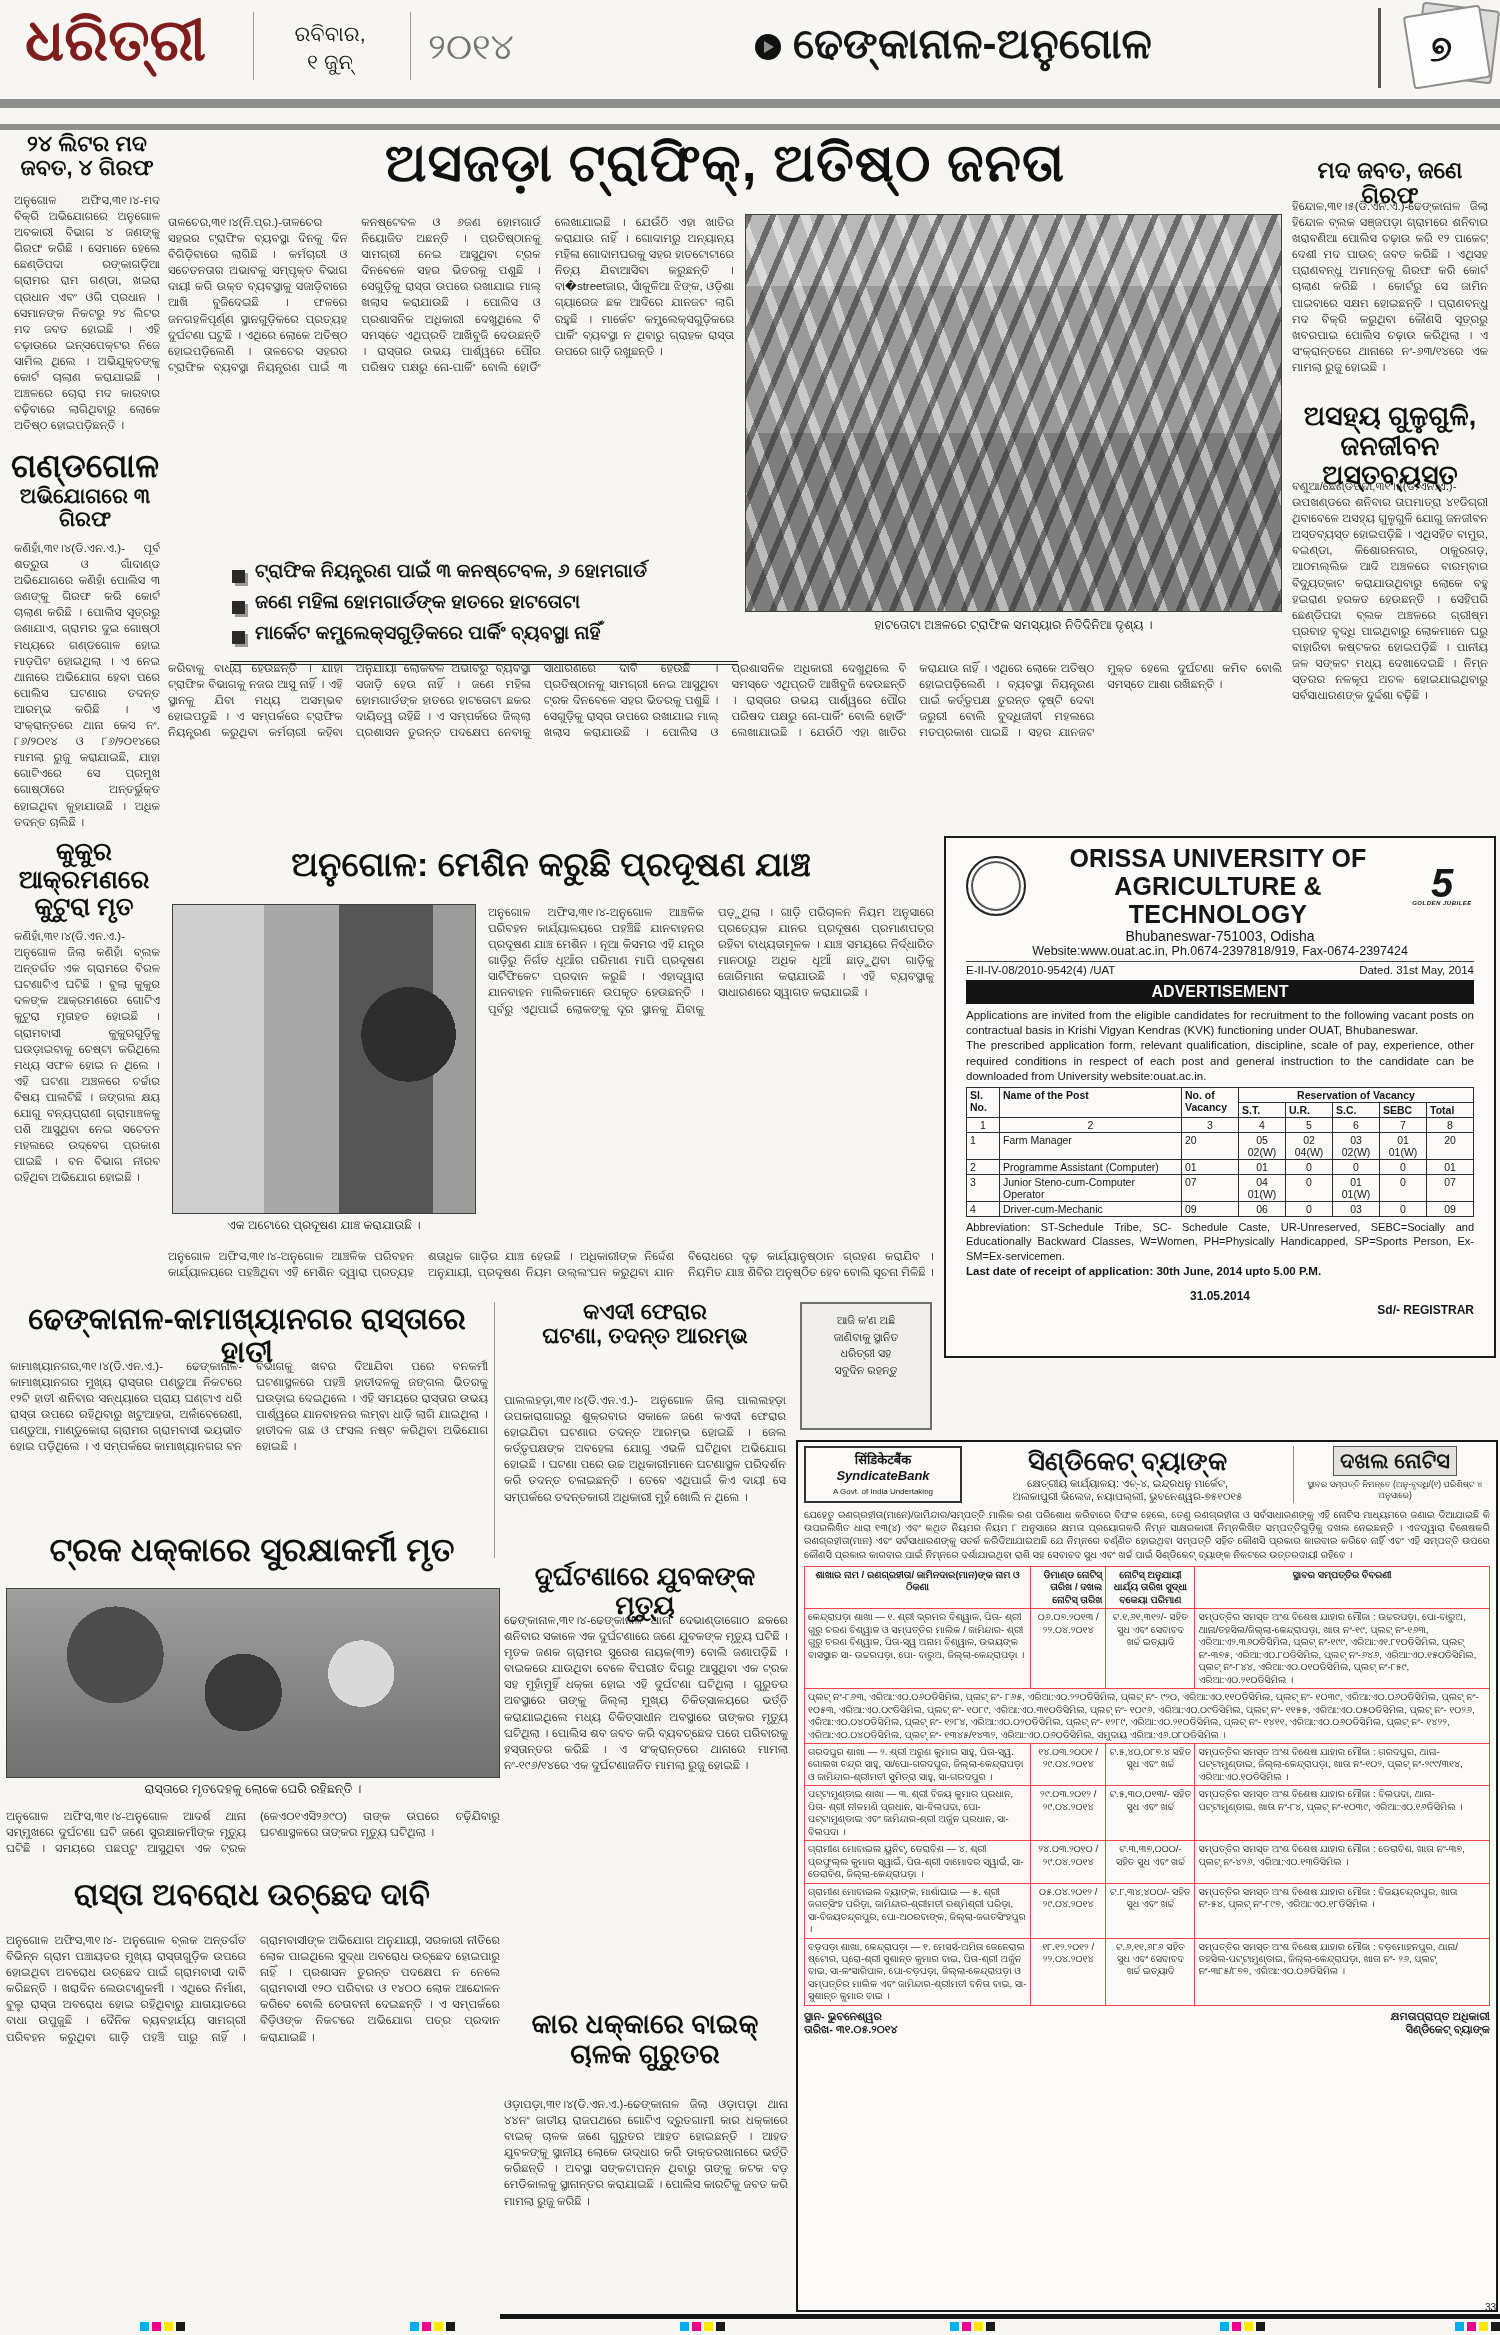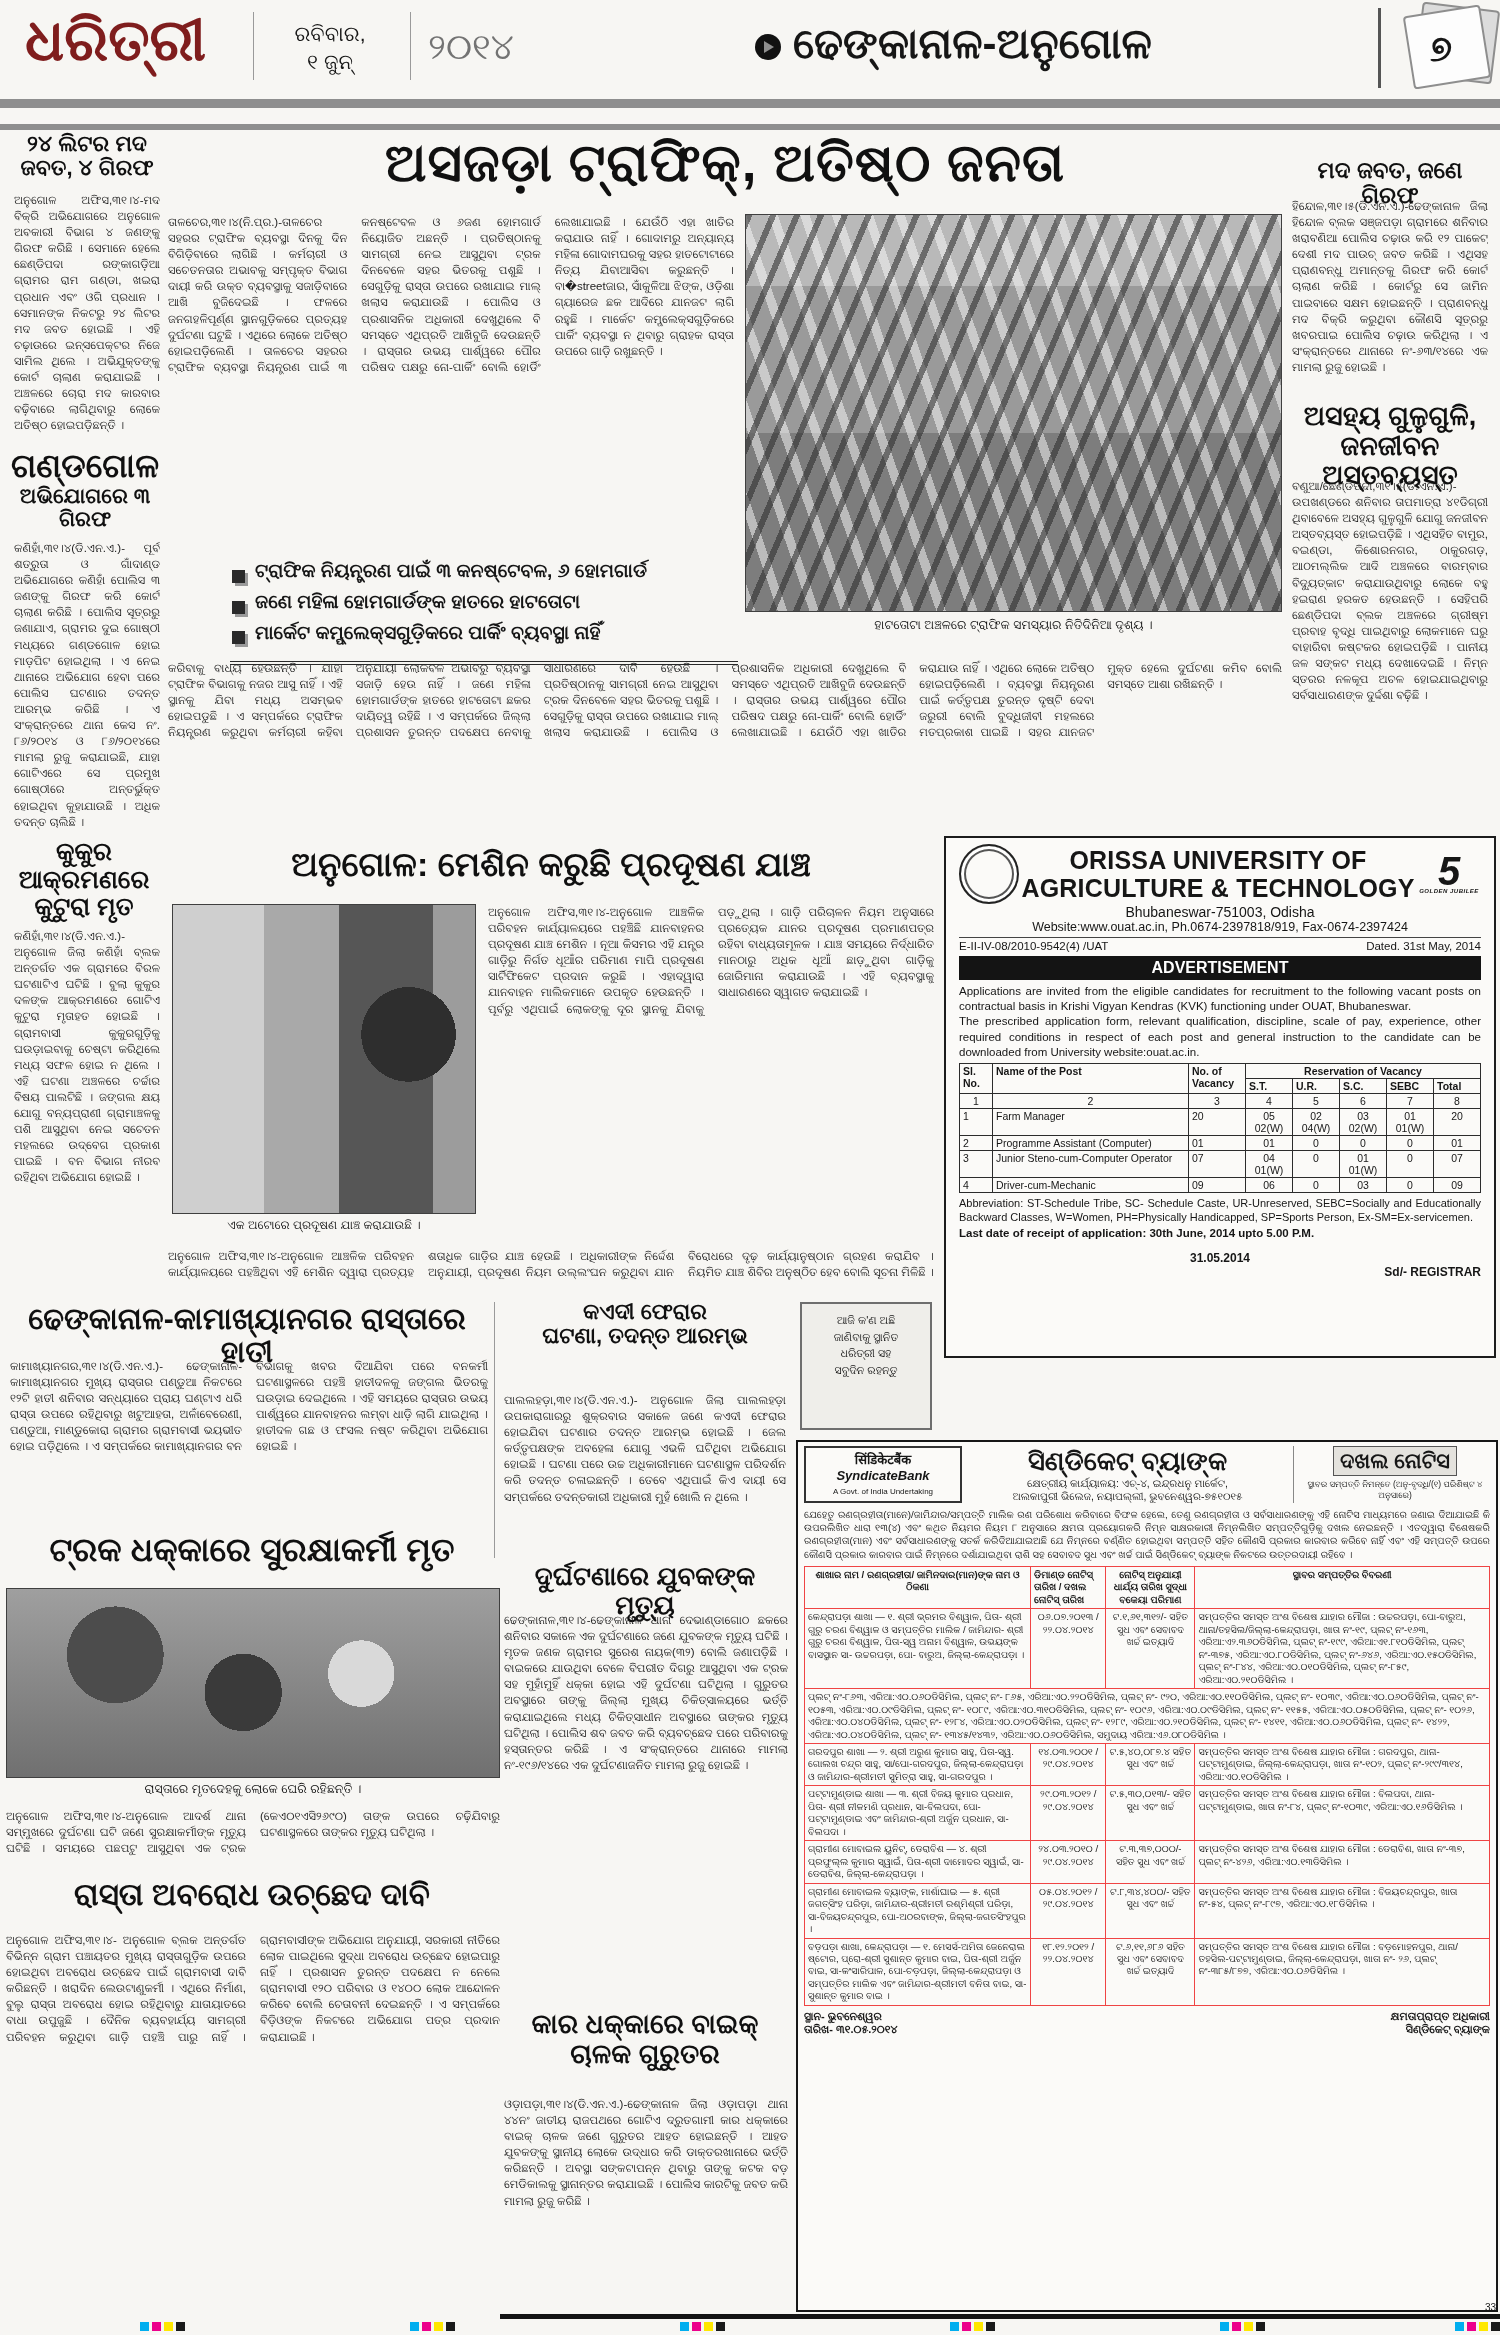--- a/index.html
+++ b/index.html
@@ -26,21 +26,21 @@
   #photo-crowd{background:
      radial-gradient(circle at 22% 35%,#4c4c4c 0 12%,rgba(0,0,0,0) 12%),
      radial-gradient(circle at 48% 55%,#3a3a3a 0 14%,rgba(0,0,0,0) 14%),
      radial-gradient(circle at 72% 45%,#d9d9d9 0 9%,rgba(0,0,0,0) 9%),
      linear-gradient(180deg,#9f9f9f,#707070);}
   .bullet-row{display:flex;align-items:flex-end;margin:7px 0;}
   .sqico{width:13px;height:13px;background:#2a2a2a;box-shadow:3px 3px 0 #9a9a9a;margin:4px 10px 0 2px;flex:0 0 13px;}
   .bullets{border-bottom:4px double #2a2a2a;padding-bottom:10px;}
   .btxt{font-size:19px;font-weight:bold;line-height:1.25;}
   
-  .adbox{border:2px solid #1c1c1c;background:#fbfaf8;box-sizing:border-box;padding:6px 13px;}
+  .adbox{border:2px solid #1c1c1c;background:#fbfaf8;box-sizing:border-box;padding:6px 20px;}
   .adbox .ttl{font-weight:bold;text-align:center;font-size:25px;line-height:1.12;letter-spacing:.2px;}
   .adhead{display:flex;align-items:center;}
   .seal{width:56px;height:56px;border:2px solid #222;border-radius:50%;box-shadow:inset 0 0 0 3px #fff,inset 0 0 0 5px #555;flex:0 0 56px;}
   .jub{font-weight:bold;font-style:italic;font-size:40px;line-height:.9;text-align:center;width:64px;}
   .jub small{display:block;font-size:6px;letter-spacing:.5px;}
   .advbar{background:#141414;color:#fff;font-weight:bold;text-align:center;font-size:16px;padding:3px 0;margin:4px 0;}
   .adp{font-size:11.5px;text-align:justify;line-height:1.32;}
   table{border-collapse:collapse;width:100%;}
   .adtbl td,.adtbl th{border:1px solid #2c2c2c;font-size:10.5px;padding:1px 3px;vertical-align:top;}
   .adtbl th{text-align:left;}
@@ -298,21 +298,21 @@
       <div class="daknotice">
         <span class="big">ଦଖଲ ନୋଟିସ</span>
         <span class="sm">ସ୍ଥାବର ସମ୍ପତ୍ତି ନିମନ୍ତେ (ଅନୁ-ବୃଦ୍ଧି/(୧) ପରିଶିଷ୍ଟ ୪ ଅନୁସାରେ)</span>
       </div>
     </div>
     <div class="bankpara">ଯେହେତୁ ରଣଗ୍ରହୀତା(ମାନେ)/ଜାମିନ୍ଦାର/ସମ୍ପତ୍ତି ମାଲିକ ରଣ ପରିଶୋଧ କରିବାରେ ବିଫଳ ହେଲେ, ତେଣୁ ରଣଗ୍ରହୀତା ଓ ସର୍ବସାଧାରଣଙ୍କୁ ଏହି ନୋଟିସ ମାଧ୍ୟମରେ ଜଣାଇ ଦିଆଯାଇଛି କି ଉପରଲିଖିତ ଧାରା ୧୩(୪) ଏବଂ କଥିତ ନିୟମର ନିୟମ ୮ ଅନୁସାରେ କ୍ଷମତା ପ୍ରୟୋଗକରି ନିମ୍ନ ସାକ୍ଷରକାରୀ ନିମ୍ନଲିଖିତ ସମ୍ପତ୍ତିଗୁଡ଼ିକୁ ଦଖଲ ନେଇଛନ୍ତି । ଏତଦ୍ୱାରା ବିଶେଷକରି ରଣଗ୍ରହୀତା(ମାନ) ଏବଂ ସର୍ବସାଧାରଣଙ୍କୁ ସତର୍କ କରିଦିଆଯାଇଅଛି ଯେ ନିମ୍ନରେ ବର୍ଣ୍ଣିତ ହୋଇଥିବା ସମ୍ପତ୍ତି ସହିତ କୌଣସି ପ୍ରକାର କାରବାର କରିବେ ନାହିଁ ଏବଂ ଏହି ସମ୍ପତ୍ତି ଉପରେ କୌଣସି ପ୍ରକାର କାରବାର ପାଇଁ ନିମ୍ନରେ ଦର୍ଶାଯାଇଥିବା ରାଶି ସହ ସେବାବଦ ସୁଧ ଏବଂ ଖର୍ଚ୍ଚ ପାଇଁ ସିଣ୍ଡିକେଟ୍ ବ୍ୟାଙ୍କ ନିକଟରେ ଉତ୍ତରଦାୟୀ ରହିବେ ।</div>
     <table class="btbl">
       <tbody>
           <tr>
         <th style="width:33%;text-align:center;">ଶାଖାର ନାମ / ରଣଗ୍ରହୀତା/ ଜାମିନଦାର(ମାନ)ଙ୍କ ନାମ ଓ ଠିକଣା</th>
-        <th style="width:11%;text-align:left;">ଡିମାଣ୍ଡ ନୋଟିସ୍ ତାରିଖ / ଦଖଲ ନୋଟିସ୍ ତାରିଖ</th>
+        <th style="width:11%;text-align:right;">ଡିମାଣ୍ଡ ନୋଟିସ୍ ତାରିଖ / ଦଖଲ ନୋଟିସ୍ ତାରିଖ</th>
         <th style="width:13%;text-align:center;">ନୋଟିସ୍ ଅନୁଯାୟୀ ଧାର୍ଯ୍ୟ ତାରିଖ ସୁଦ୍ଧା ବକେୟା ପରିମାଣ</th>
         <th style="text-align:center;">ସ୍ଥାବର ସମ୍ପତ୍ତିର ବିବରଣୀ</th>
       </tr>
       <tr>
         <td>କେନ୍ଦ୍ରାପଡ଼ା ଶାଖା — ୧. ଶ୍ରୀ ଭ୍ରମର ବିଶ୍ୱାଳ, ପିତା- ଶ୍ରୀ ଗୁରୁ ଚରଣ ବିଶ୍ୱାଳ ଓ ସମ୍ପତ୍ତିର ମାଲିକ / ଜାମିନ୍ଦାର- ଶ୍ରୀ ଗୁରୁ ଚରଣ ବିଶ୍ୱାଳ, ପିତା-ସ୍ୱ ଅନାମ ବିଶ୍ୱାଳ, ଉଭୟଙ୍କ ବାସସ୍ଥାନ ସା- ଉଚ୍ଚରପଡ଼ା, ପୋ- ବାରୁଅ, ଜିଲ୍ଲା-କେନ୍ଦ୍ରାପଡ଼ା ।</td>
         <td class="ctr">୦୬.୦୭.୨୦୧୩ / ୨୨.୦୪.୨୦୧୪</td>
         <td class="ctr">ଟ.୧,୬୧,୩୧୨/- ସହିତ ସୁଧ ଏବଂ ସେବାବଦ ଖର୍ଚ୍ଚ ଇତ୍ୟାଦି</td>
         <td>ସମ୍ପତ୍ତିର ସମସ୍ତ ଅଂଶ ବିଶେଷ ଯାହାର ମୌଜା : ଉଚ୍ଚରପଡ଼ା, ପୋ-ବାରୁଅ, ଥାନା/ତହସିଲ/ଜିଲ୍ଲା-କେନ୍ଦ୍ରାପଡ଼ା, ଖାତା ନଂ-୧୯, ପ୍ଲଟ୍ ନଂ-୧୬୩, ଏରିଆ:ଏ୨.୩୬୦ଡିସିମିଲ, ପ୍ଲଟ୍ ନଂ-୧୯୯, ଏରିଆ:ଏ୧.୮୧୦ଡିସିମିଲ, ପ୍ଲଟ୍ ନଂ-୩୭୫, ଏରିଆ:ଏ୦.୮୦ଡିସିମିଲ, ପ୍ଲଟ୍ ନଂ-୬୪୬, ଏରିଆ:ଏ୦.୧୫୦ଡିସିମିଲ, ପ୍ଲଟ୍ ନଂ-୮୪୪, ଏରିଆ:ଏ୦.୦୧୦ଡିସିମିଲ, ପ୍ଲଟ୍ ନଂ-୮୫୯, ଏରିଆ:ଏ୦.୨୧୦ଡିସିମିଲ ।</td>
       </tr>
       <tr>

